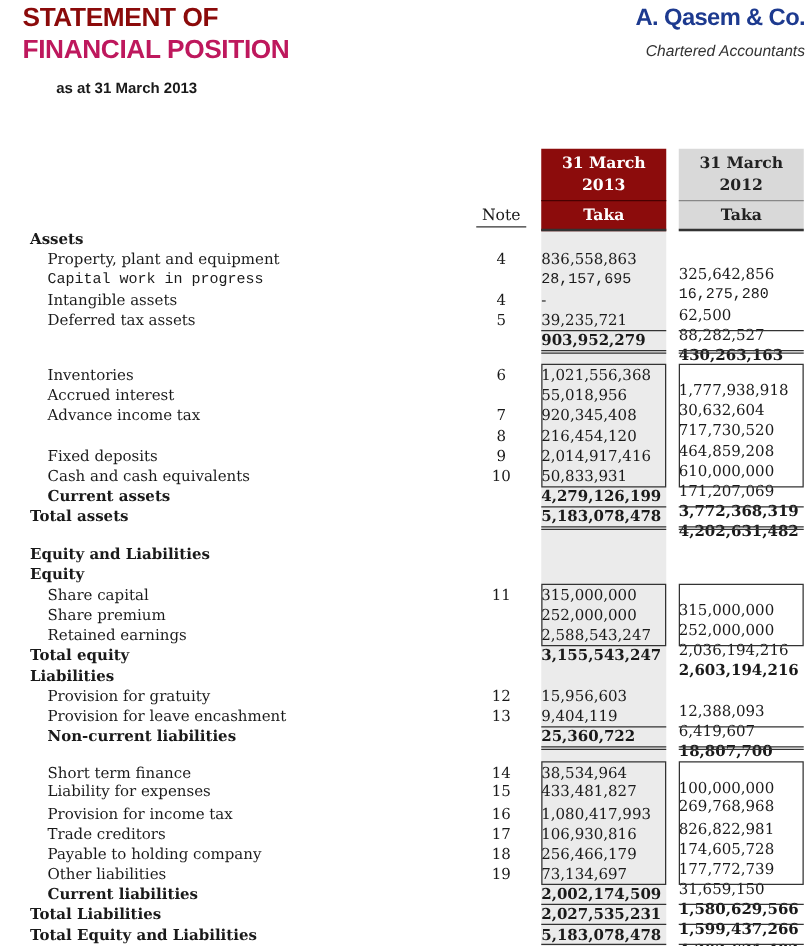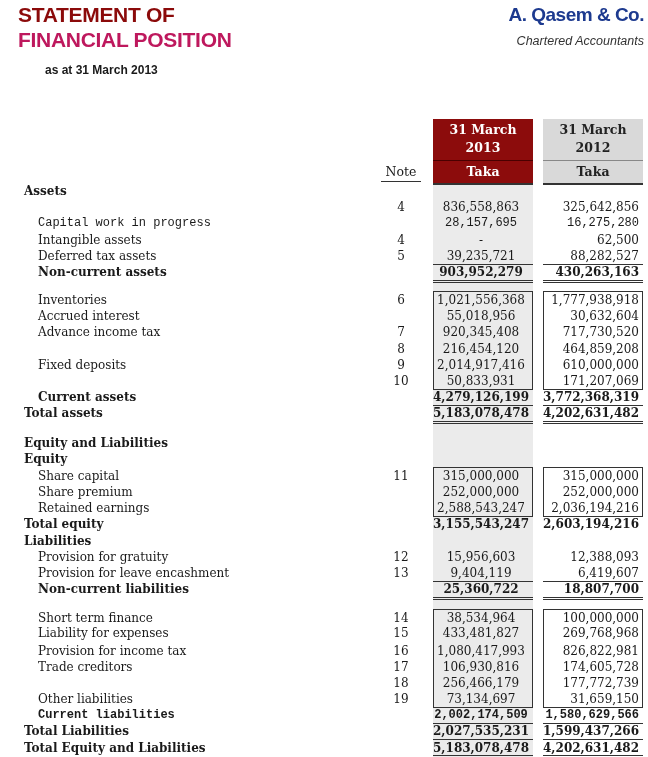--- a/index.html
+++ b/index.html
@@ -16,22 +16,22 @@
   .hdr13 .l1, .hdr12 .l1 { position:absolute; top:3px; left:0; right:0; }
   .hdr13 .l2, .hdr12 .l2 { position:absolute; top:21px; left:0; right:0; }
   .unitband13 { position:absolute; left:433px; top:160px; width:100px; height:22px; background:#8c0c0c; color:#fff; font-weight:bold; font-size:12.5px; text-align:center; line-height:22px; border-top:1px solid #4a0000; border-bottom:2px solid #333; }
   .unitband12 { position:absolute; left:543px; top:160px; width:100px; height:22px; background:#d9d9d9; color:#222; font-weight:bold; font-size:12.5px; text-align:center; line-height:22px; border-top:1px solid #888; border-bottom:2px solid #333; }
   .note-hdr { position:absolute; left:381px; top:164px; width:40px; text-align:center; font-size:12.5px; font-weight:normal; border-bottom:1px solid #333; padding-bottom:2px; }
 
   .row { position:absolute; left:0; width:648px; height:16px; font-size:12px; line-height:16px; }
   .row .lbl { position:absolute; left:24px; white-space:nowrap; }
   .row .lbl.ind { left:38px; }
   .row .note { position:absolute; left:381px; width:40px; text-align:center; }
-  .row .v13 { position:absolute; left:433px; width:96px; text-align:center; }
-  .row .v12 { position:absolute; left:543px; width:96px; text-align:right; }
+  .row .v13 { position:absolute; left:433px; width:96px; text-align:left; }
+  .row .v12 { position:absolute; left:543px; width:96px; text-align:left;margin-top:12px; }
   .row.bold .lbl, .row.bold .v13, .row.bold .v12 { font-weight:bold; }
 
   .box { position:absolute; border:1px solid #333; box-sizing:border-box; }
   .line { position:absolute; border-top:1px solid #333; }
   .dline { position:absolute; border-top:3px double #333; }
 </style>
 </head>
 <body>
 
 <div class="title1">STATEMENT OF</div>
@@ -57,20 +57,21 @@
 <div class="note-hdr">Note</div>
 
 <div id="rows">
     <div class="row bold" style="top: 183px;">
       <span class="lbl">Assets</span>
       <span class="note"></span>
       <span class="v13"></span>
       <span class="v12"></span>
     </div>
     <div class="row" style="top: 199px;">
+      <span class="lbl ind">Property, plant and equipment</span>
       <span class="note">4</span>
       <span class="v13">836,558,863</span>
       <span class="v12">325,642,856</span>
     </div>
     <div class="row" style="top: 215px; font-family: Liberation Mono, monospace;">
       <span class="lbl ind">Capital work in progress</span>
       <span class="note"></span>
       <span class="v13">28,157,695</span>
       <span class="v12">16,275,280</span>
     </div>
@@ -80,21 +81,20 @@
       <span class="v13">-</span>
       <span class="v12">62,500</span>
     </div>
     <div class="row" style="top: 248px;">
       <span class="lbl ind">Deferred tax assets</span>
       <span class="note">5</span>
       <span class="v13">39,235,721</span>
       <span class="v12">88,282,527</span>
     </div>
     <div class="row bold" style="top: 264px;">
-      <span class="lbl ind">Non-current assets</span>
       <span class="note"></span>
       <span class="v13">903,952,279</span>
       <span class="v12">430,263,163</span>
     </div>
     <div class="row" style="top: 292px;">
       <span class="lbl ind">Inventories</span>
       <span class="note">6</span>
       <span class="v13">1,021,556,368</span>
       <span class="v12">1,777,938,918</span>
     </div>
@@ -115,20 +115,21 @@
       <span class="v13">216,454,120</span>
       <span class="v12">464,859,208</span>
     </div>
     <div class="row" style="top: 357px;">
       <span class="lbl ind">Fixed deposits</span>
       <span class="note">9</span>
       <span class="v13">2,014,917,416</span>
       <span class="v12">610,000,000</span>
     </div>
     <div class="row" style="top: 373px;">
+      <span class="lbl ind">Cash and cash equivalents</span>
       <span class="note">10</span>
       <span class="v13">50,833,931</span>
       <span class="v12">171,207,069</span>
     </div>
     <div class="row bold" style="top: 389px;">
       <span class="lbl ind">Current assets</span>
       <span class="note"></span>
       <span class="v13">4,279,126,199</span>
       <span class="v12">3,772,368,319</span>
     </div>
@@ -216,31 +217,32 @@
       <span class="v13">1,080,417,993</span>
       <span class="v12">826,822,981</span>
     </div>
     <div class="row" style="top: 659px;">
       <span class="lbl ind">Trade creditors</span>
       <span class="note">17</span>
       <span class="v13">106,930,816</span>
       <span class="v12">174,605,728</span>
     </div>
     <div class="row" style="top: 675px;">
+      <span class="lbl ind">Payable to holding company</span>
       <span class="note">18</span>
       <span class="v13">256,466,179</span>
       <span class="v12">177,772,739</span>
     </div>
     <div class="row" style="top: 691px;">
       <span class="lbl ind">Other liabilities</span>
       <span class="note">19</span>
       <span class="v13">73,134,697</span>
       <span class="v12">31,659,150</span>
     </div>
-    <div class="row bold" style="top: 707px; font-family: Liberation Mono, monospace;">
+    <div class="row bold" style="top: 707px;">
       <span class="lbl ind">Current liabilities</span>
       <span class="note"></span>
       <span class="v13">2,002,174,509</span>
       <span class="v12">1,580,629,566</span>
     </div>
     <div class="row bold" style="top: 723px;">
       <span class="lbl">Total Liabilities</span>
       <span class="note"></span>
       <span class="v13">2,027,535,231</span>
       <span class="v12">1,599,437,266</span>

